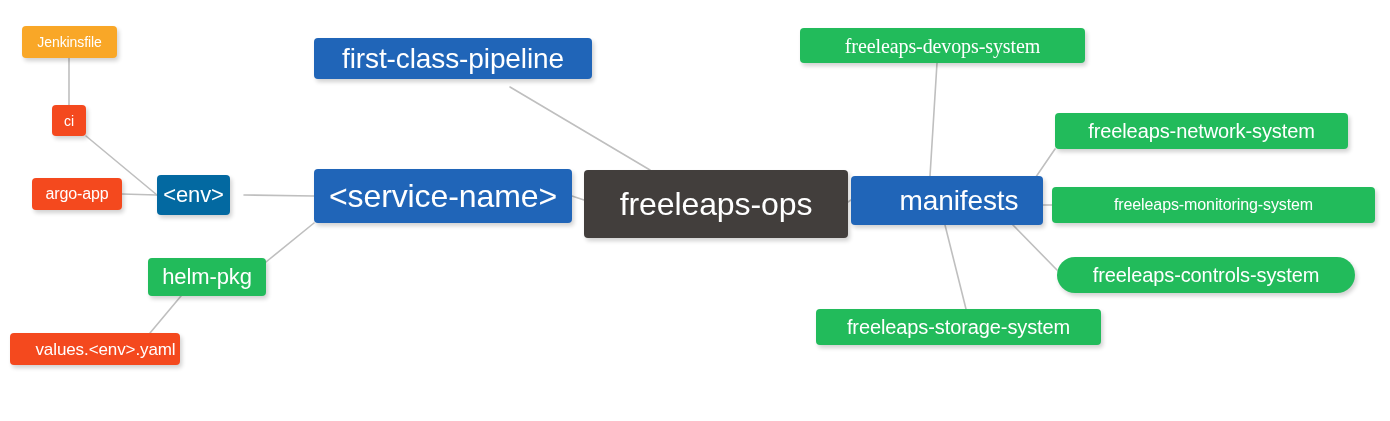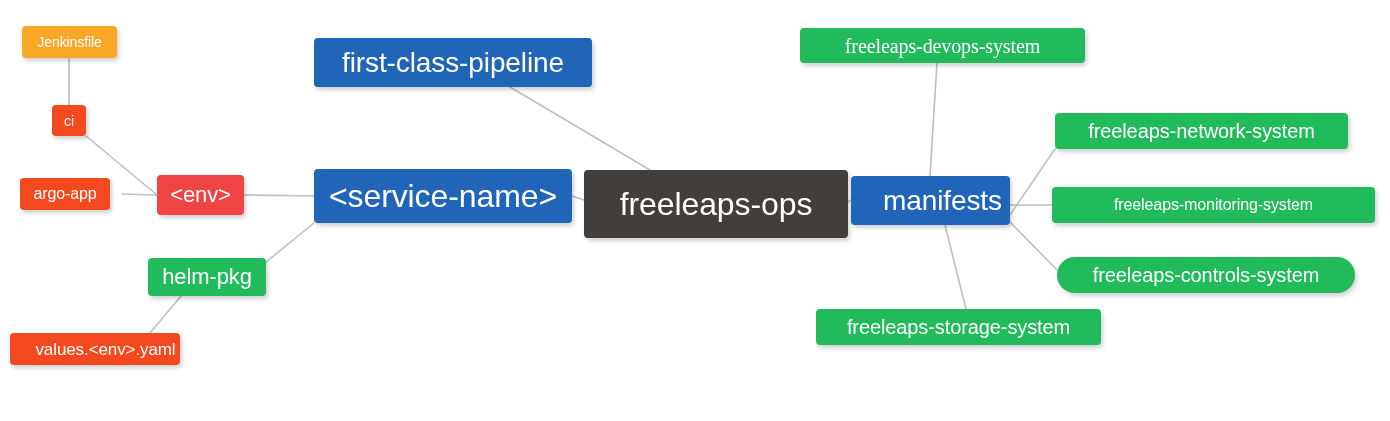--- a/index.html
+++ b/index.html
@@ -65,42 +65,42 @@
       <line x1="1010" y1="222" x2="1057" y2="270" stroke="#bfbfbf" stroke-width="1.6" stroke-linecap="round"></line>
       <line x1="945" y1="225" x2="966" y2="309" stroke="#bfbfbf" stroke-width="1.6" stroke-linecap="round"></line>
     </svg>
   <div id="node-layer">
       <div class="node" style="left: 22px; top: 26px; width: 95px; height: 32px; background: rgb(249, 167, 39); font-size: 14px;">
         <span class="node-label">Jenkinsfile</span>
       </div>
       <div class="node" style="left: 52px; top: 105px; width: 34px; height: 31px; background: rgb(244, 73, 30); font-size: 14px;">
         <span class="node-label">ci</span>
       </div>
-      <div class="node" style="left: 20px; top: 178px; width: 90px; height: 32px; background: rgb(244, 73, 30); font-size: 16px;">
+      <div class="node" style="left: 32px; top: 178px; width: 90px; height: 32px; background: rgb(244, 73, 30); font-size: 16px;">
         <span class="node-label">argo-app</span>
       </div>
-      <div class="node" style="left: 157px; top: 175px; width: 87px; height: 40px; background: #ef4444; font-size: 22px;">
+      <div class="node" style="left: 157px; top: 175px; width: 73px; height: 40px; background: #0369a1; font-size: 22px;">
         <span class="node-label">&lt;env&gt;</span>
       </div>
       <div class="node" style="left: 314px; top: 169px; width: 258px; height: 54px; background: rgb(32, 101, 184); font-size: 32px;">
         <span class="node-label">&lt;service-name&gt;</span>
       </div>
-      <div class="node" style="left: 314px; top: 38px; width: 278px; height: 49px; background: rgb(32, 101, 184); font-size: 28px;">
+      <div class="node" style="left: 314px; top: 38px; width: 278px; height: 41px; background: rgb(32, 101, 184); font-size: 28px;">
         <span class="node-label">first-class-pipeline</span>
       </div>
       <div class="node" style="left: 148px; top: 258px; width: 118px; height: 38px; background: rgb(34, 187, 91); font-size: 22px;">
         <span class="node-label">helm-pkg</span>
       </div>
       <div class="node" style="left: 10px; top: 333px; width: 170px; height: 32px; background: rgb(244, 73, 30); font-size: 17px; padding-left: 21px;">
         <span class="node-label">values.&lt;env&gt;.yaml</span>
       </div>
       <div class="node" style="left: 584px; top: 170px; width: 264px; height: 68px; background: rgb(66, 62, 60); font-size: 32px;">
         <span class="node-label">freeleaps-ops</span>
       </div>
-      <div class="node" style="left: 851px; top: 176px; width: 159px; height: 49px; background: rgb(32, 101, 184); font-size: 28px; padding-left: 24px;">
+      <div class="node" style="left: 851px; top: 176px; width: 192px; height: 49px; background: rgb(32, 101, 184); font-size: 28px; padding-left: 24px;">
         <span class="node-label">manifests</span>
       </div>
       <div class="node" style="left: 800px; top: 28px; width: 285px; height: 35px; background: rgb(34, 187, 91); font-size: 20px; font-family: Liberation Serif, serif;">
         <span class="node-label">freeleaps-devops-system</span>
       </div>
       <div class="node" style="left: 1055px; top: 113px; width: 293px; height: 36px; background: rgb(34, 187, 91); font-size: 20px;">
         <span class="node-label">freeleaps-network-system</span>
       </div>
       <div class="node" style="left: 1052px; top: 187px; width: 323px; height: 36px; background: rgb(34, 187, 91); font-size: 16px;">
         <span class="node-label">freeleaps-monitoring-system</span>

